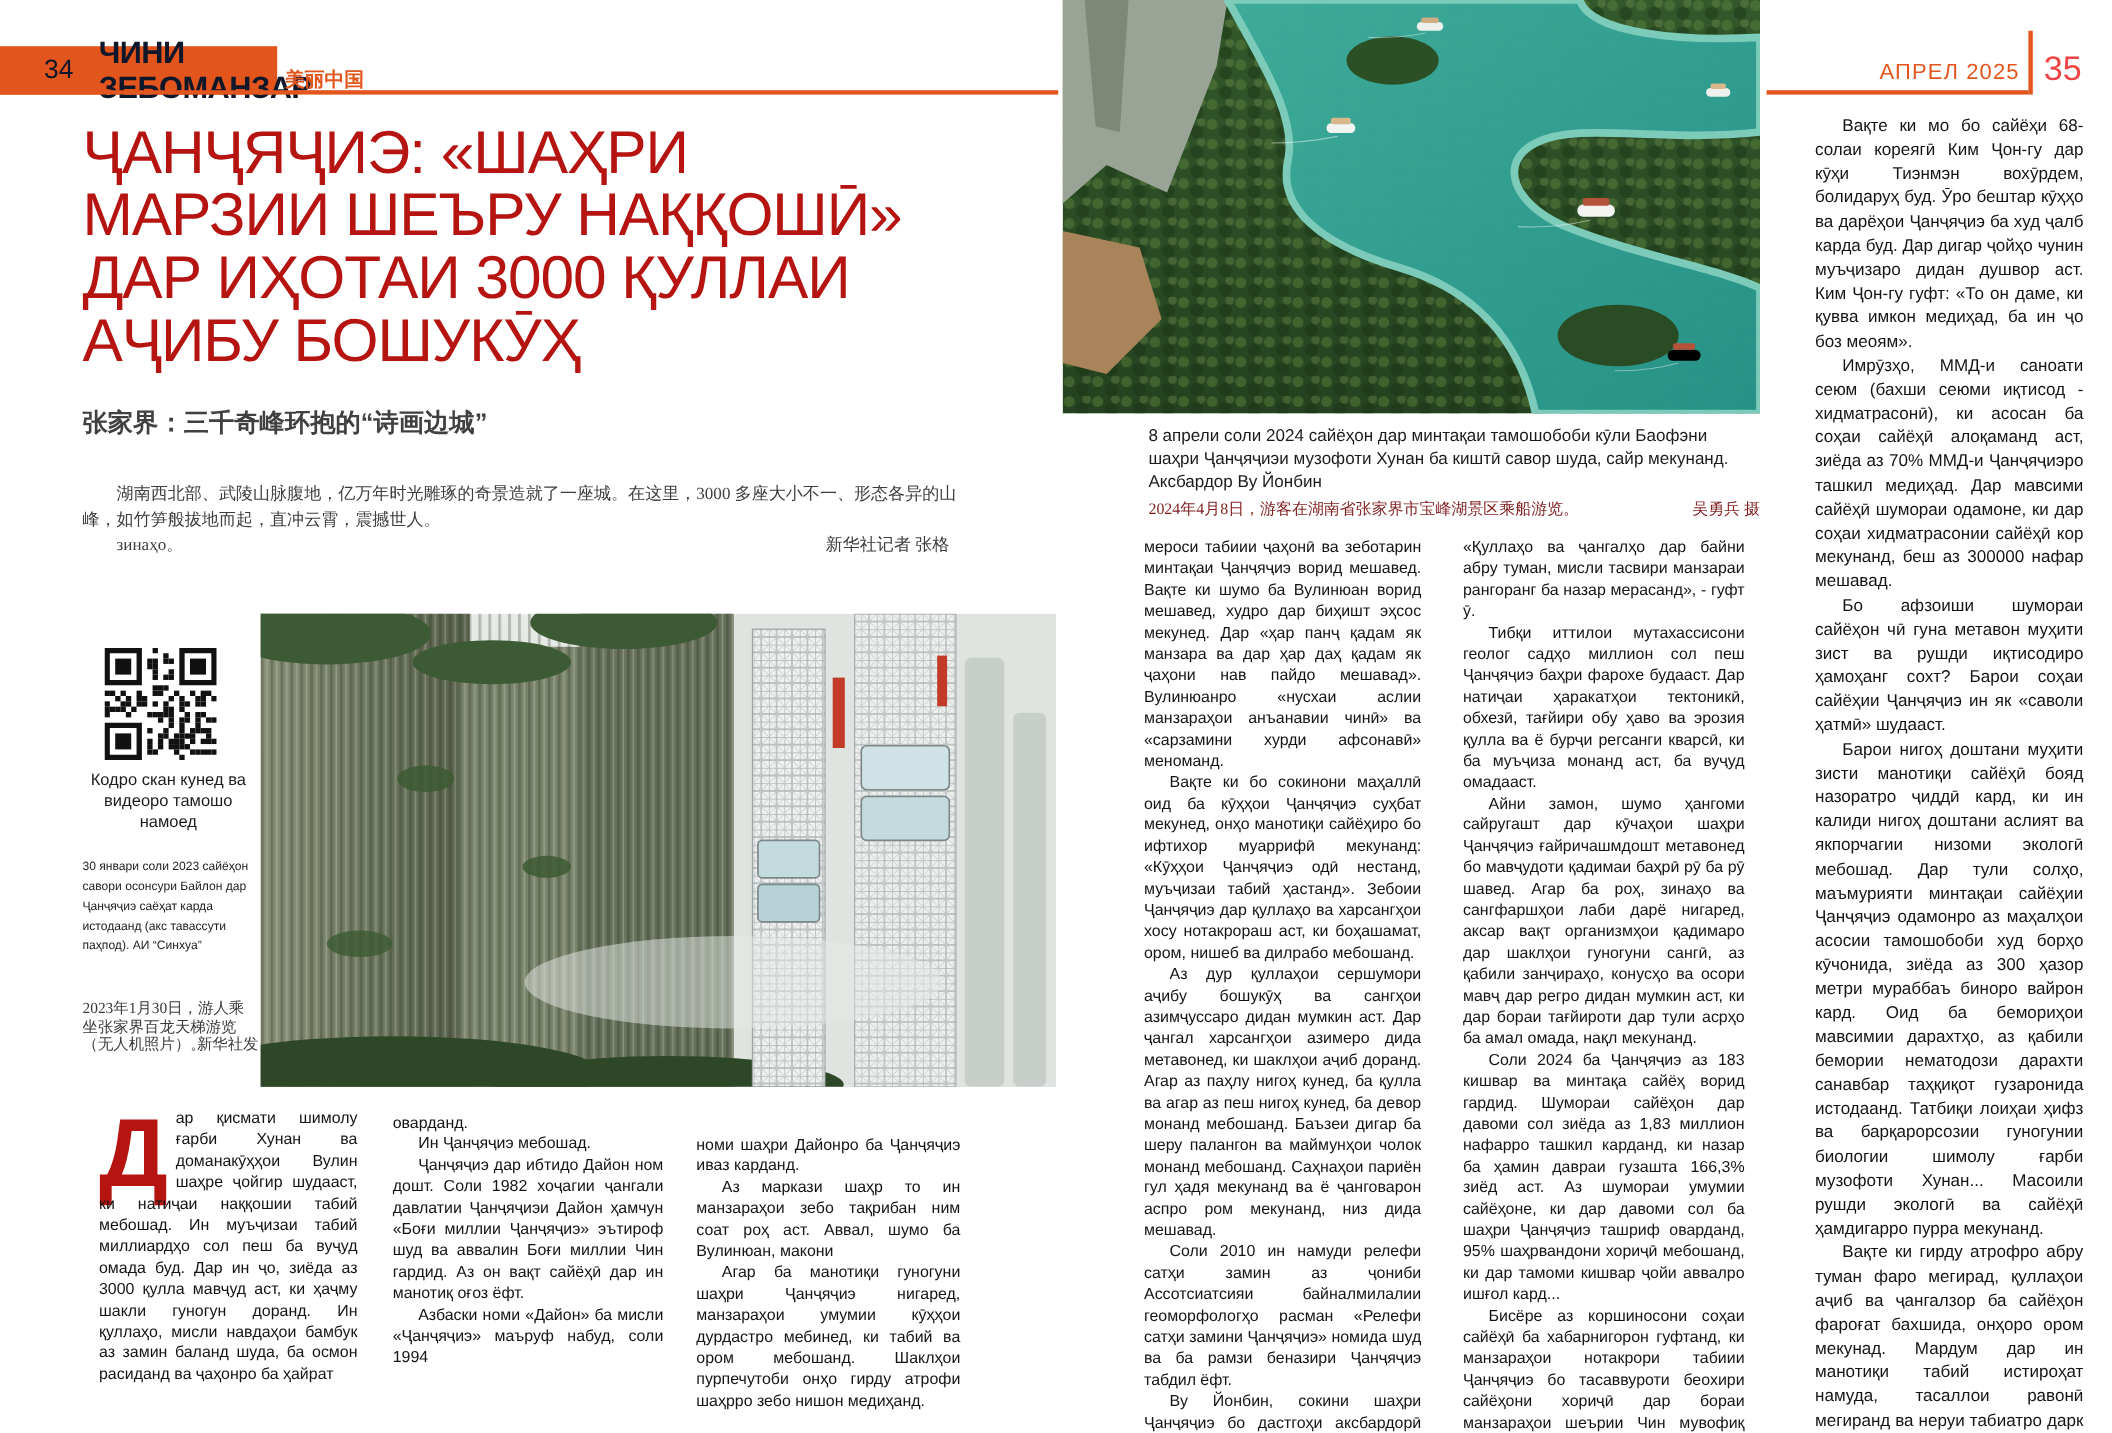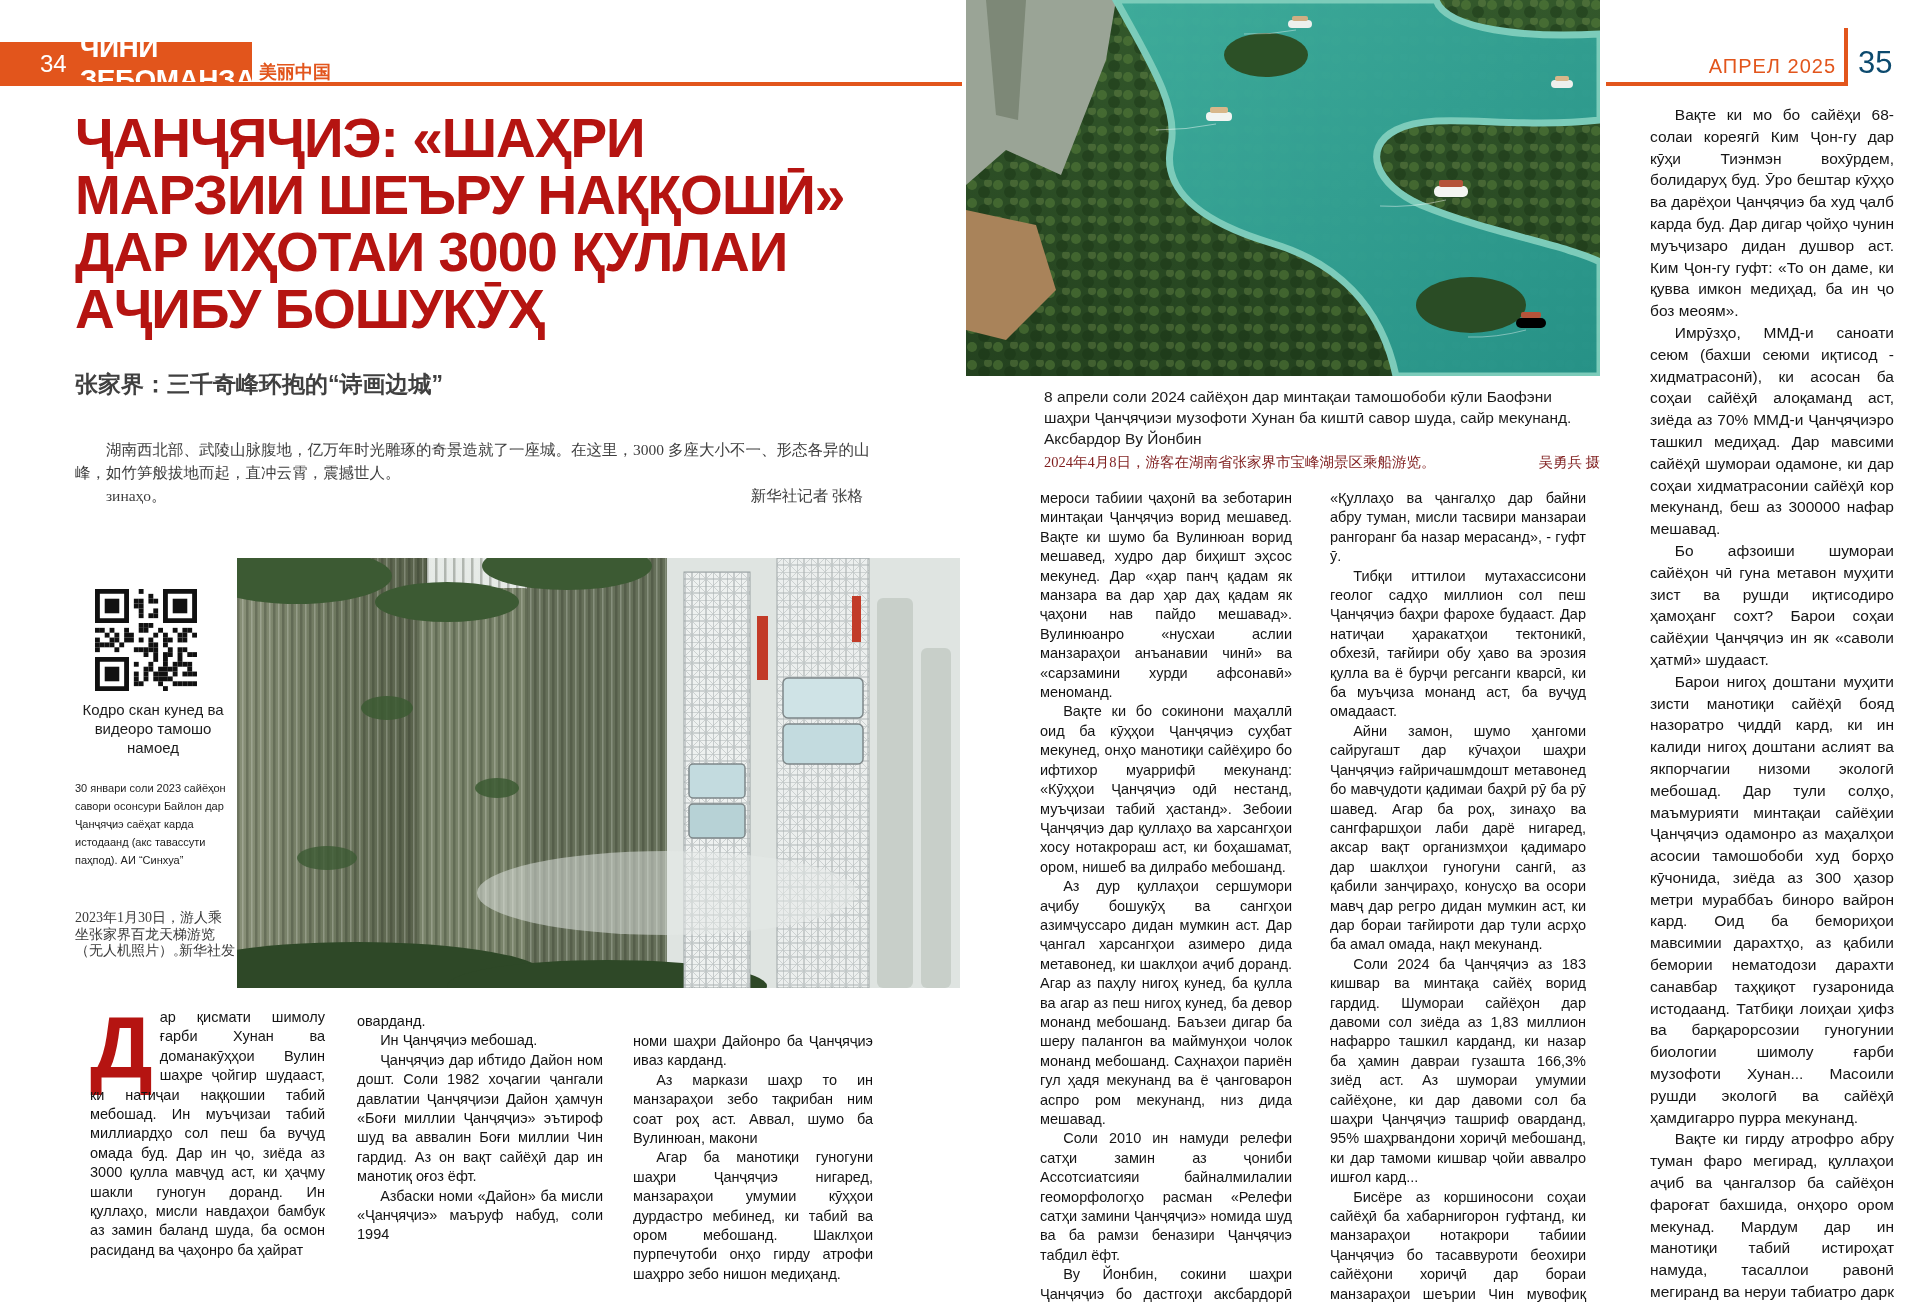--- a/index.html
+++ b/index.html
@@ -2,34 +2,34 @@
 <html><head>
 <meta charset="utf-8">
 <style>
   html,body{margin:0;padding:0;background:#888;}
   .spread{
     position:relative;width:1920px;height:1303px;background:#ffffff;overflow:hidden;
     font-family:"Liberation Sans",sans-serif;color:#141414;
   }
   .abs{position:absolute;}
   
-  .band{left:0;top:42px;width:252px;height:44px;background:#e2551c;color:#ffffff;
-    display:flex;align-items:center;padding-left:40px;box-sizing:border-box;gap:13px;}
+  .band{left:0;top:42px;width:252px;height:44px;background:#e2551c;color:#0f172a;
+    display:flex;align-items:center;padding-left:40px;box-sizing:border-box;gap:23px;}
   .band .pnum{font-size:24px;font-weight:400;}
   .band .sect{font-size:28px;font-weight:700;letter-spacing:-0.5px;}
   .cn-mark{left:259px;top:60px;color:#e2551c;font-family:"Liberation Serif",serif;
     font-weight:700;font-size:18px;}
   .rule-left{left:0;top:82px;width:962px;height:4px;background:#e2551c;}
   .rule-right{left:1606px;top:82px;width:238px;height:4px;background:#e2551c;}
   .vline{left:1844px;top:28px;width:4px;height:58px;background:#e2551c;}
   .issue-date{left:1640px;top:55px;width:196px;text-align:right;color:#e2551c;
     font-size:20px;letter-spacing:1px;}
-  .pnum-right{left:1858px;top:45px;color:#0c4a6e;font-size:31px;}
-  
-  .title{left:75px;top:110px;width:830px;color:#b51411;font-weight:700;
+  .pnum-right{left:1858px;top:45px;color:#ef4444;font-size:31px;}
+  
+  .title{left:75px;top:110px;width:830px;color:#b51411;font-weight:400;
     font-size:55px;line-height:57px;letter-spacing:-1px;}
   .subtitle-cn{left:75px;top:369px;font-size:23px;color:#404040;font-weight:600;
     font-family:"Liberation Sans",sans-serif;}
   .intro-cn{left:75px;top:438px;width:808px;font-family:"Liberation Serif",serif;
     font-size:15.5px;line-height:23px;color:#3d3d3d;}
   .intro-cn .indent2{text-indent:2em;display:block;}
   .intro-last{display:flex;justify-content:space-between;padding-right:20px;}
   .intro-last .lead{text-indent:2em;}
   
   .qr-box{left:95px;top:589px;width:102px;height:102px;}

